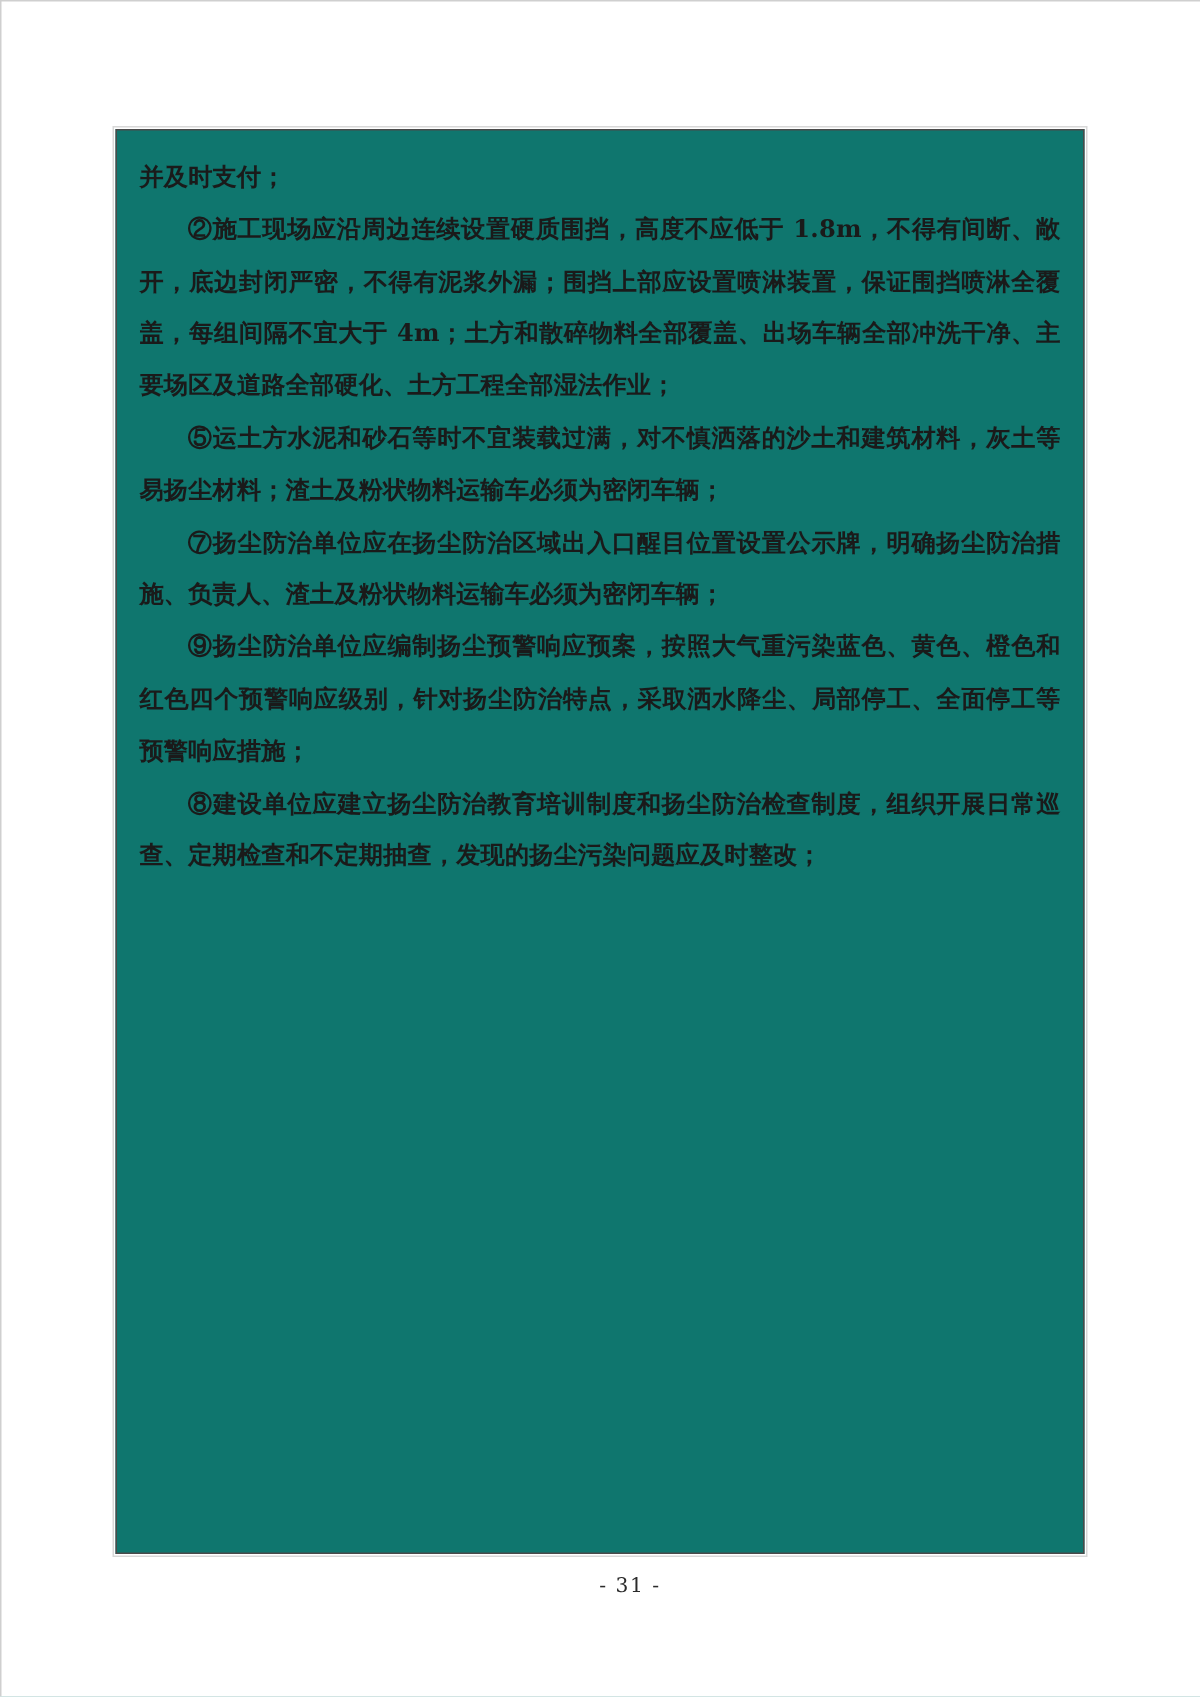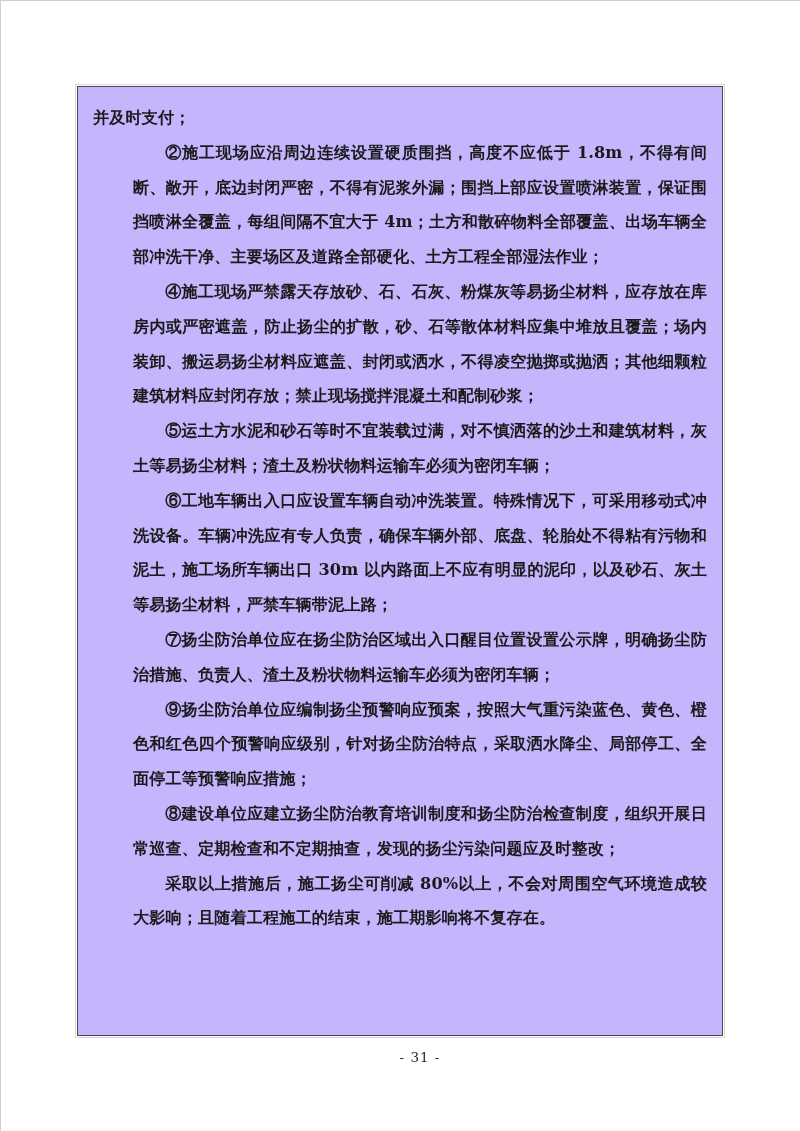--- a/index.html
+++ b/index.html
@@ -37,21 +37,21 @@
   }
 
   
   .content-table {
     position: absolute;
     left: 76px;
     top: 85px;
     width: 646px;
     height: 950px;
     border: 1px solid #4a4a4a;
-    background: #c4b5fd;
+    background: #0f766e;
   }
   
   .content-table::before {
     content: "";
     position: absolute;
     left: -3px;
     top: -3px;
     right: -3px;
     bottom: -3px;
     border: 1px solid #d8d8d8;
@@ -66,21 +66,21 @@
   .para {
     font-size: 16.1px;
     line-height: 34.8px;
     color: #1a1a1a;
     text-align: justify;
     text-justify: inter-ideograph;
     margin: 0;
     letter-spacing: 0.15px;
     font-weight: 600;
   }
-  .para.indent { text-indent: 2em; margin-left: 40px; }
+  .para.indent { text-indent: 2em; }
   .para.flush  { text-indent: 0; }
 
   .page-number {
     position: absolute;
     left: 0;
     top: 1048px;
     width: 800px;
     text-align: center;
     font-size: 13.5px;
     color: #2b2b2b;
@@ -94,27 +94,24 @@
 
 <div class="page-sheet">
 
   <div class="page-body">
 
     <div class="content-table">
       <div class="content-cell">
 
         <p class="para flush">并及时支付；</p>
         <p class="para indent">②施工现场应沿周边连续设置硬质围挡，高度不应低于 1.8m，不得有间断、敞开，底边封闭严密，不得有泥浆外漏；围挡上部应设置喷淋装置，保证围挡喷淋全覆盖，每组间隔不宜大于 4m；土方和散碎物料全部覆盖、出场车辆全部冲洗干净、主要场区及道路全部硬化、土方工程全部湿法作业；</p>
-        <p class="para indent">④施工现场严禁露天存放砂、石、石灰、粉煤灰等易扬尘材料，应存放在库房内或严密遮盖，防止扬尘的扩散，砂、石等散体材料应集中堆放且覆盖；场内装卸、搬运易扬尘材料应遮盖、封闭或洒水，不得凌空抛掷或抛洒；其他细颗粒建筑材料应封闭存放；禁止现场搅拌混凝土和配制砂浆；</p>
         <p class="para indent">⑤运土方水泥和砂石等时不宜装载过满，对不慎洒落的沙土和建筑材料，灰土等易扬尘材料；渣土及粉状物料运输车必须为密闭车辆；</p>
-        <p class="para indent">⑥工地车辆出入口应设置车辆自动冲洗装置。特殊情况下，可采用移动式冲洗设备。车辆冲洗应有专人负责，确保车辆外部、底盘、轮胎处不得粘有污物和泥土，施工场所车辆出口 30m 以内路面上不应有明显的泥印，以及砂石、灰土等易扬尘材料，严禁车辆带泥上路；</p>
         <p class="para indent">⑦扬尘防治单位应在扬尘防治区域出入口醒目位置设置公示牌，明确扬尘防治措施、负责人、渣土及粉状物料运输车必须为密闭车辆；</p>
         <p class="para indent">⑨扬尘防治单位应编制扬尘预警响应预案，按照大气重污染蓝色、黄色、橙色和红色四个预警响应级别，针对扬尘防治特点，采取洒水降尘、局部停工、全面停工等预警响应措施；</p>
         <p class="para indent">⑧建设单位应建立扬尘防治教育培训制度和扬尘防治检查制度，组织开展日常巡查、定期检查和不定期抽查，发现的扬尘污染问题应及时整改；</p>
-        <p class="para indent">采取以上措施后，施工扬尘可削减 80%以上，不会对周围空气环境造成较大影响；且随着工程施工的结束，施工期影响将不复存在。</p>
 
       </div>
     </div>
 
     <div class="page-number">- 31 -</div>
 
   </div>
 </div>
 
 </body></html>

